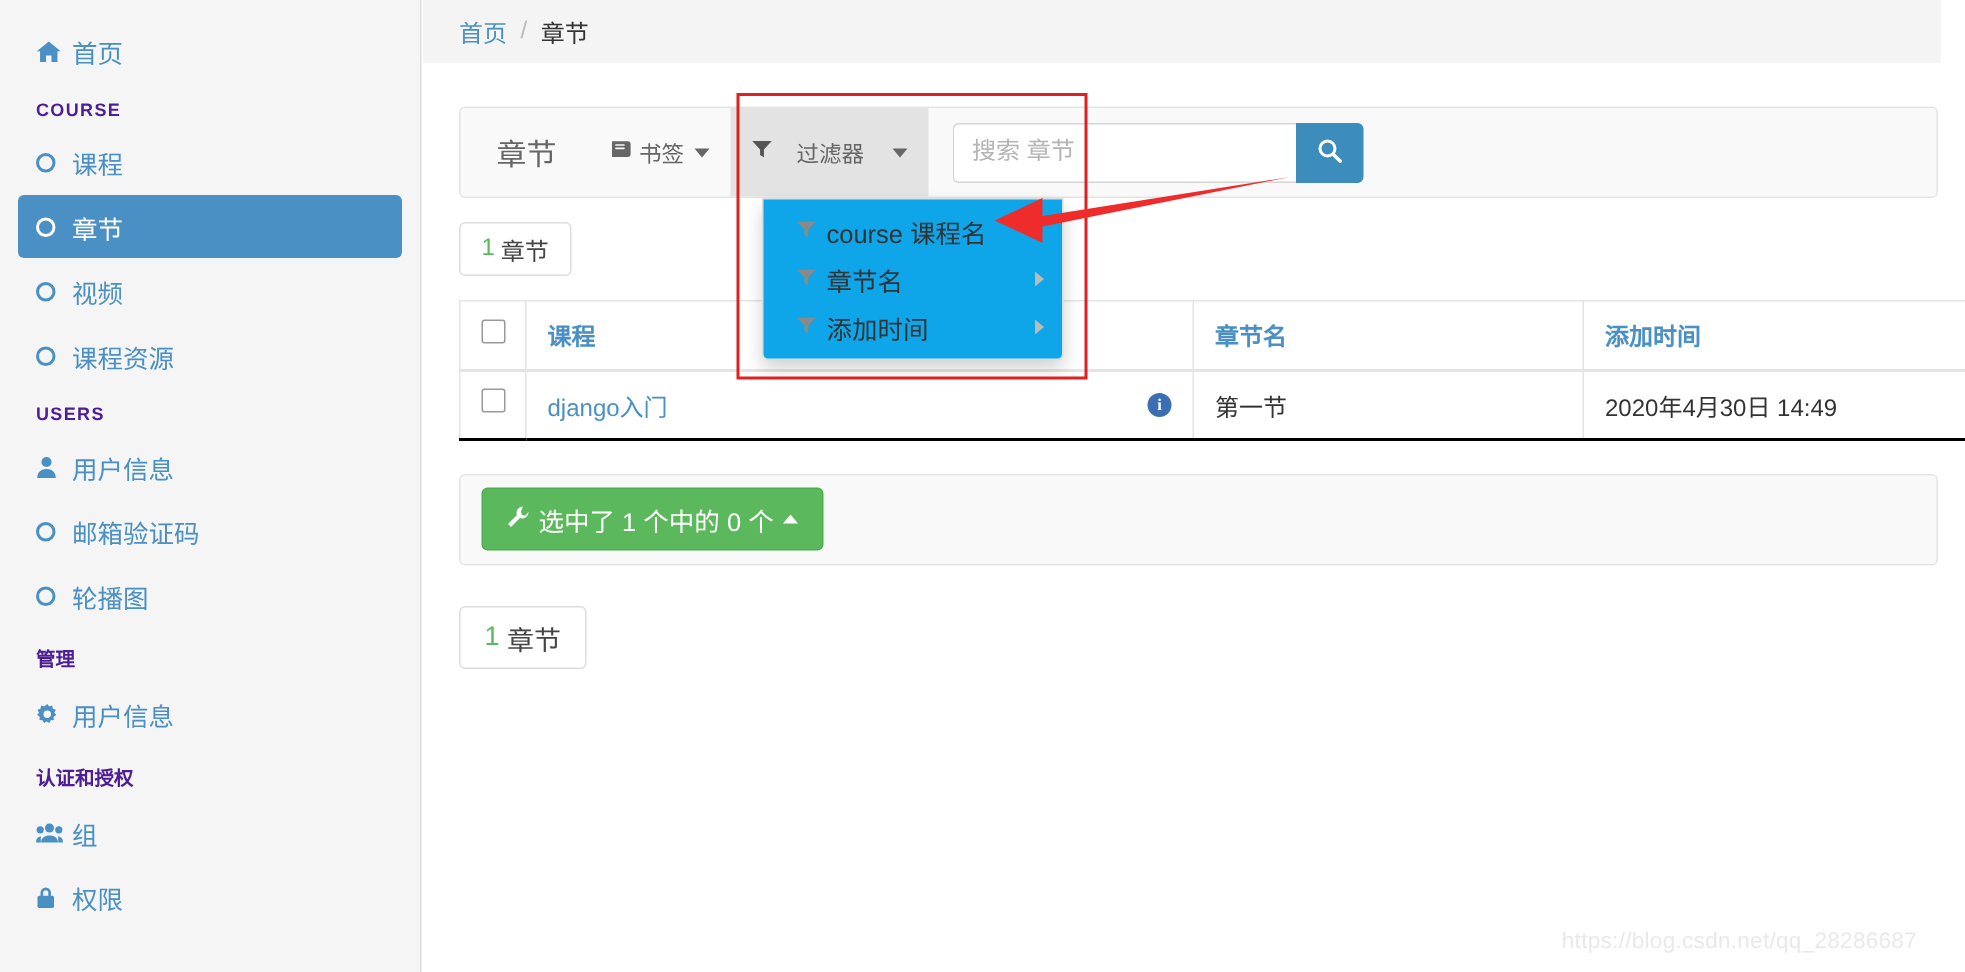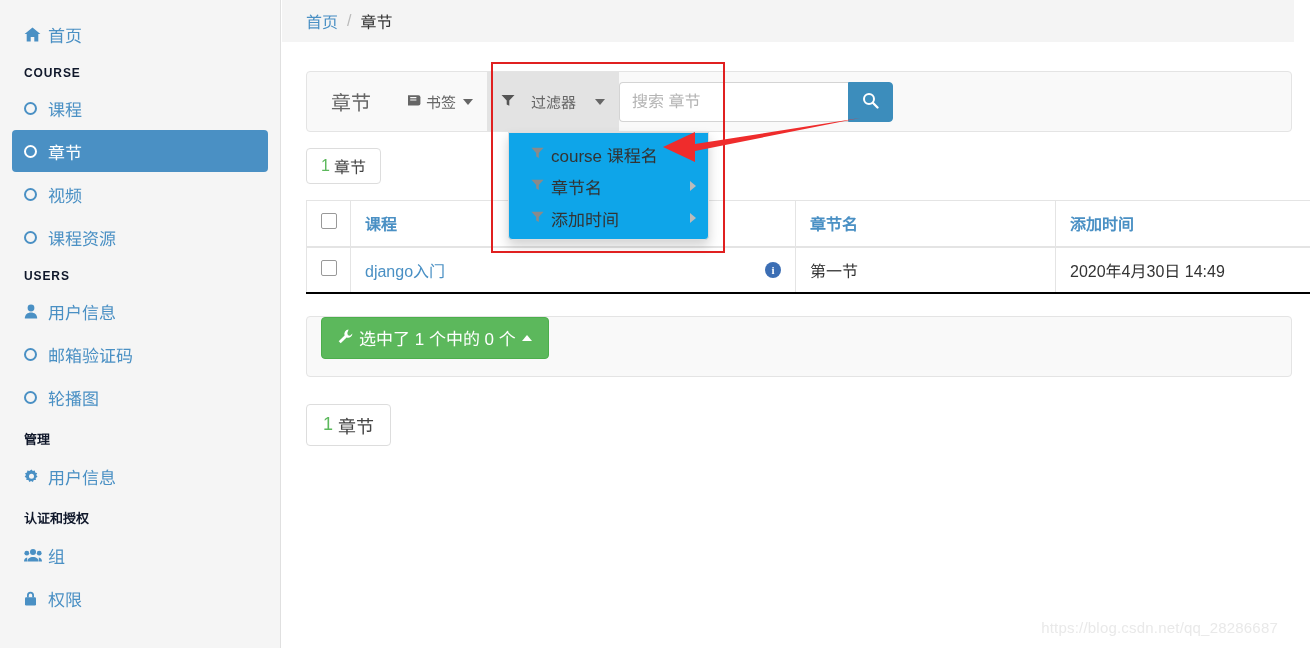--- a/index.html
+++ b/index.html
@@ -38,21 +38,21 @@
   .nav-link .ico {
     width: 24px; min-width: 24px;
     display: inline-flex; align-items: center; justify-content: flex-start;
     color: #4a90c4;
     font-size: 15px;
   }
   .nav-link.active { background: #4a90c4; color: #ffffff; }
   .nav-link.active .ico { color: #ffffff; }
   .nav-head {
     padding: 10px 24px 6px 24px;
-    color: #0f172a;
+    color: #4c1d95;
     font-size: 12px;
     letter-spacing: 0.9px;
     font-weight: bold;
   }
   .nav-head.cjk { font-size: 13px; letter-spacing: 0; }
   .ring {
     display: inline-block;
     width: 13px; height: 13px;
     border: 2.4px solid currentColor;
     border-radius: 50%;
@@ -106,21 +106,21 @@
     margin-left: 3px;
   }
   .caret-up {
     display: inline-block;
     width: 0; height: 0;
     border-left: 5px solid transparent;
     border-right: 5px solid transparent;
     border-bottom: 6px solid #ffffff;
     margin-left: 6px;
   }
-  #search-wrap { display: flex; margin-left: 0; }
+  #search-wrap { display: flex; margin-left: 16px; }
   #search-input {
     width: 229px; height: 40px;
     border: 1px solid #d4d4d4;
     border-right: none;
     border-radius: 4px 0 0 4px;
     padding: 0 12px;
     font-size: 16px;
     color: #555;
     outline: none;
     font-family: inherit;
@@ -230,21 +230,21 @@
     cursor: pointer;
   }
 
   
   #action-bar {
     margin-top: 22px;
     width: 986px; height: 61px;
     background: #f9f9f9;
     border: 1px solid #e4e4e4;
     border-radius: 4px;
-    display: flex; 
+    display: flex; align-items: center;
     padding-left: 14px;
   }
   #action-btn {
     display: inline-flex; align-items: center;
     height: 42px;
     padding: 0 16px;
     background: #5cb85c;
     border: 1px solid #4cae4c;
     border-radius: 4px;
     color: #ffffff;

